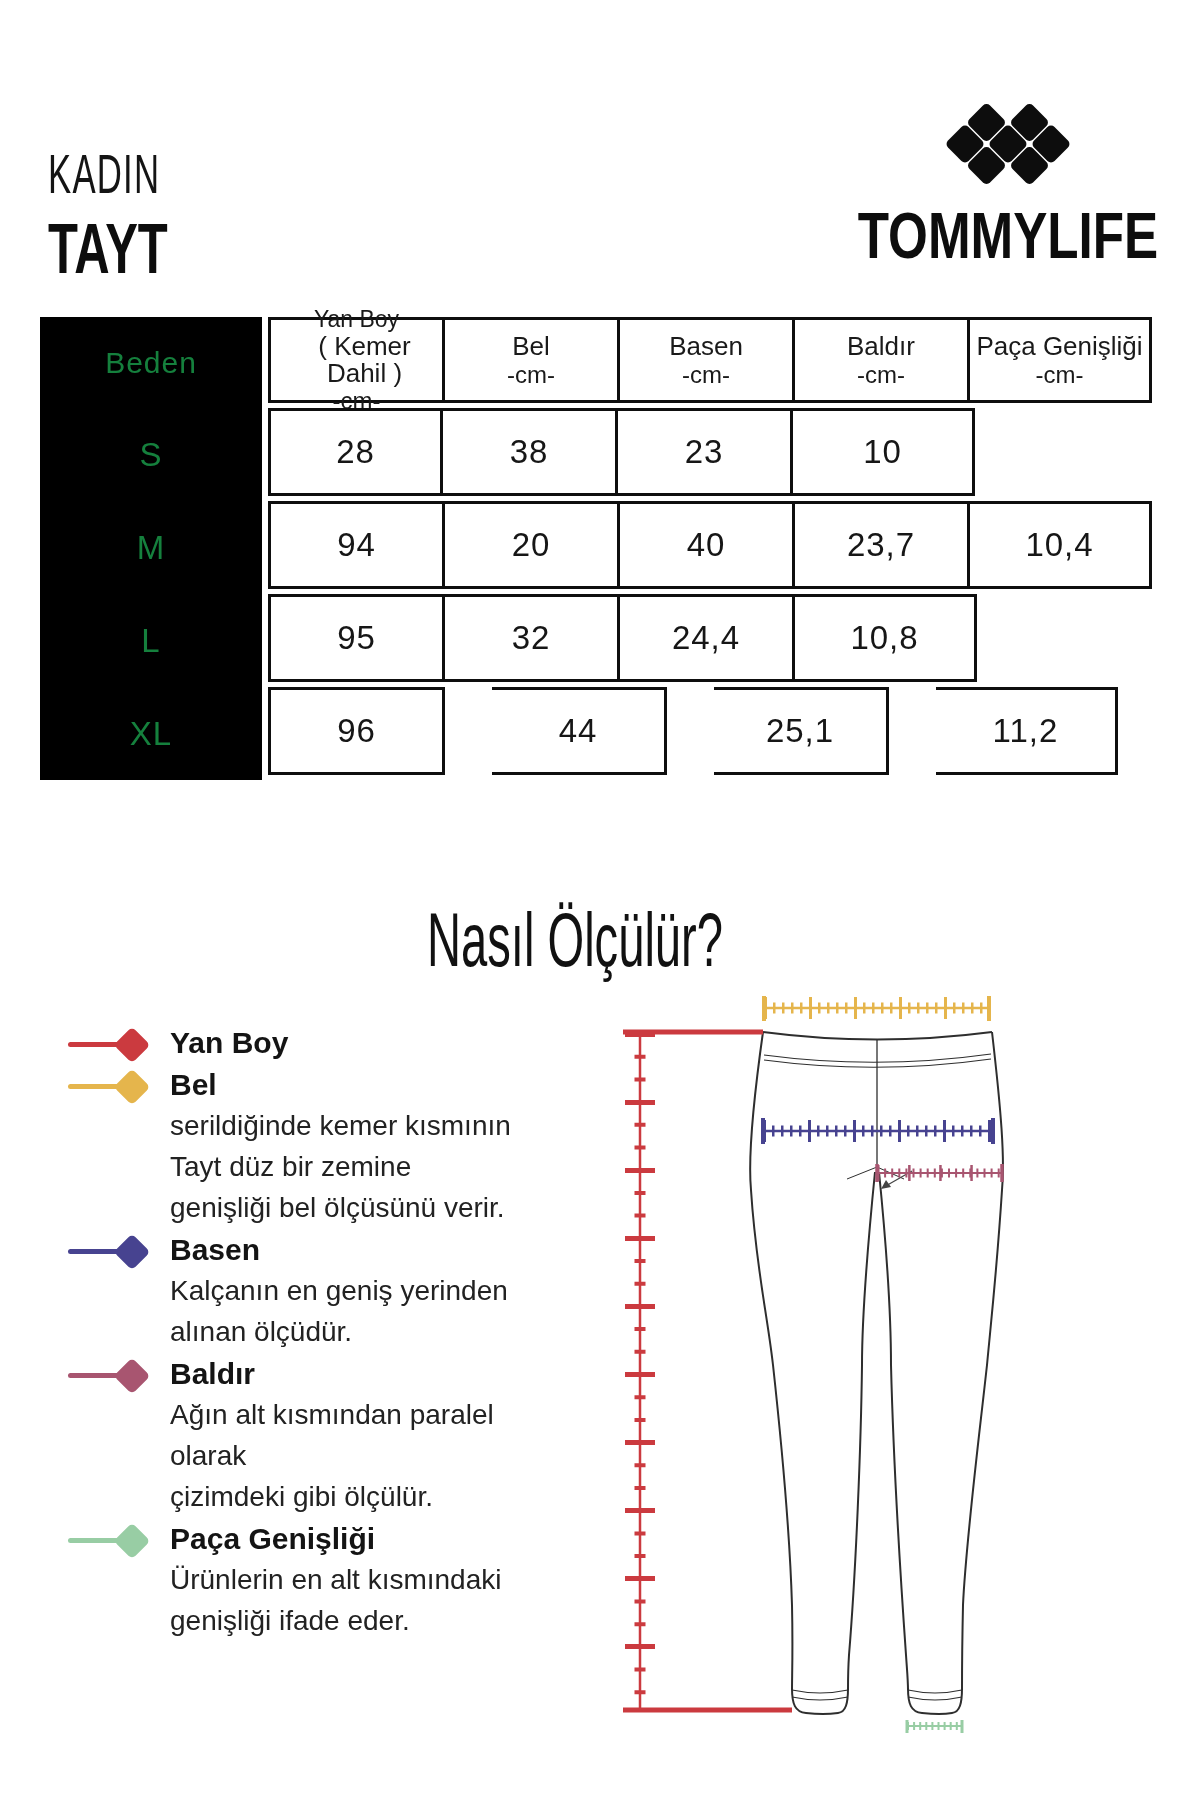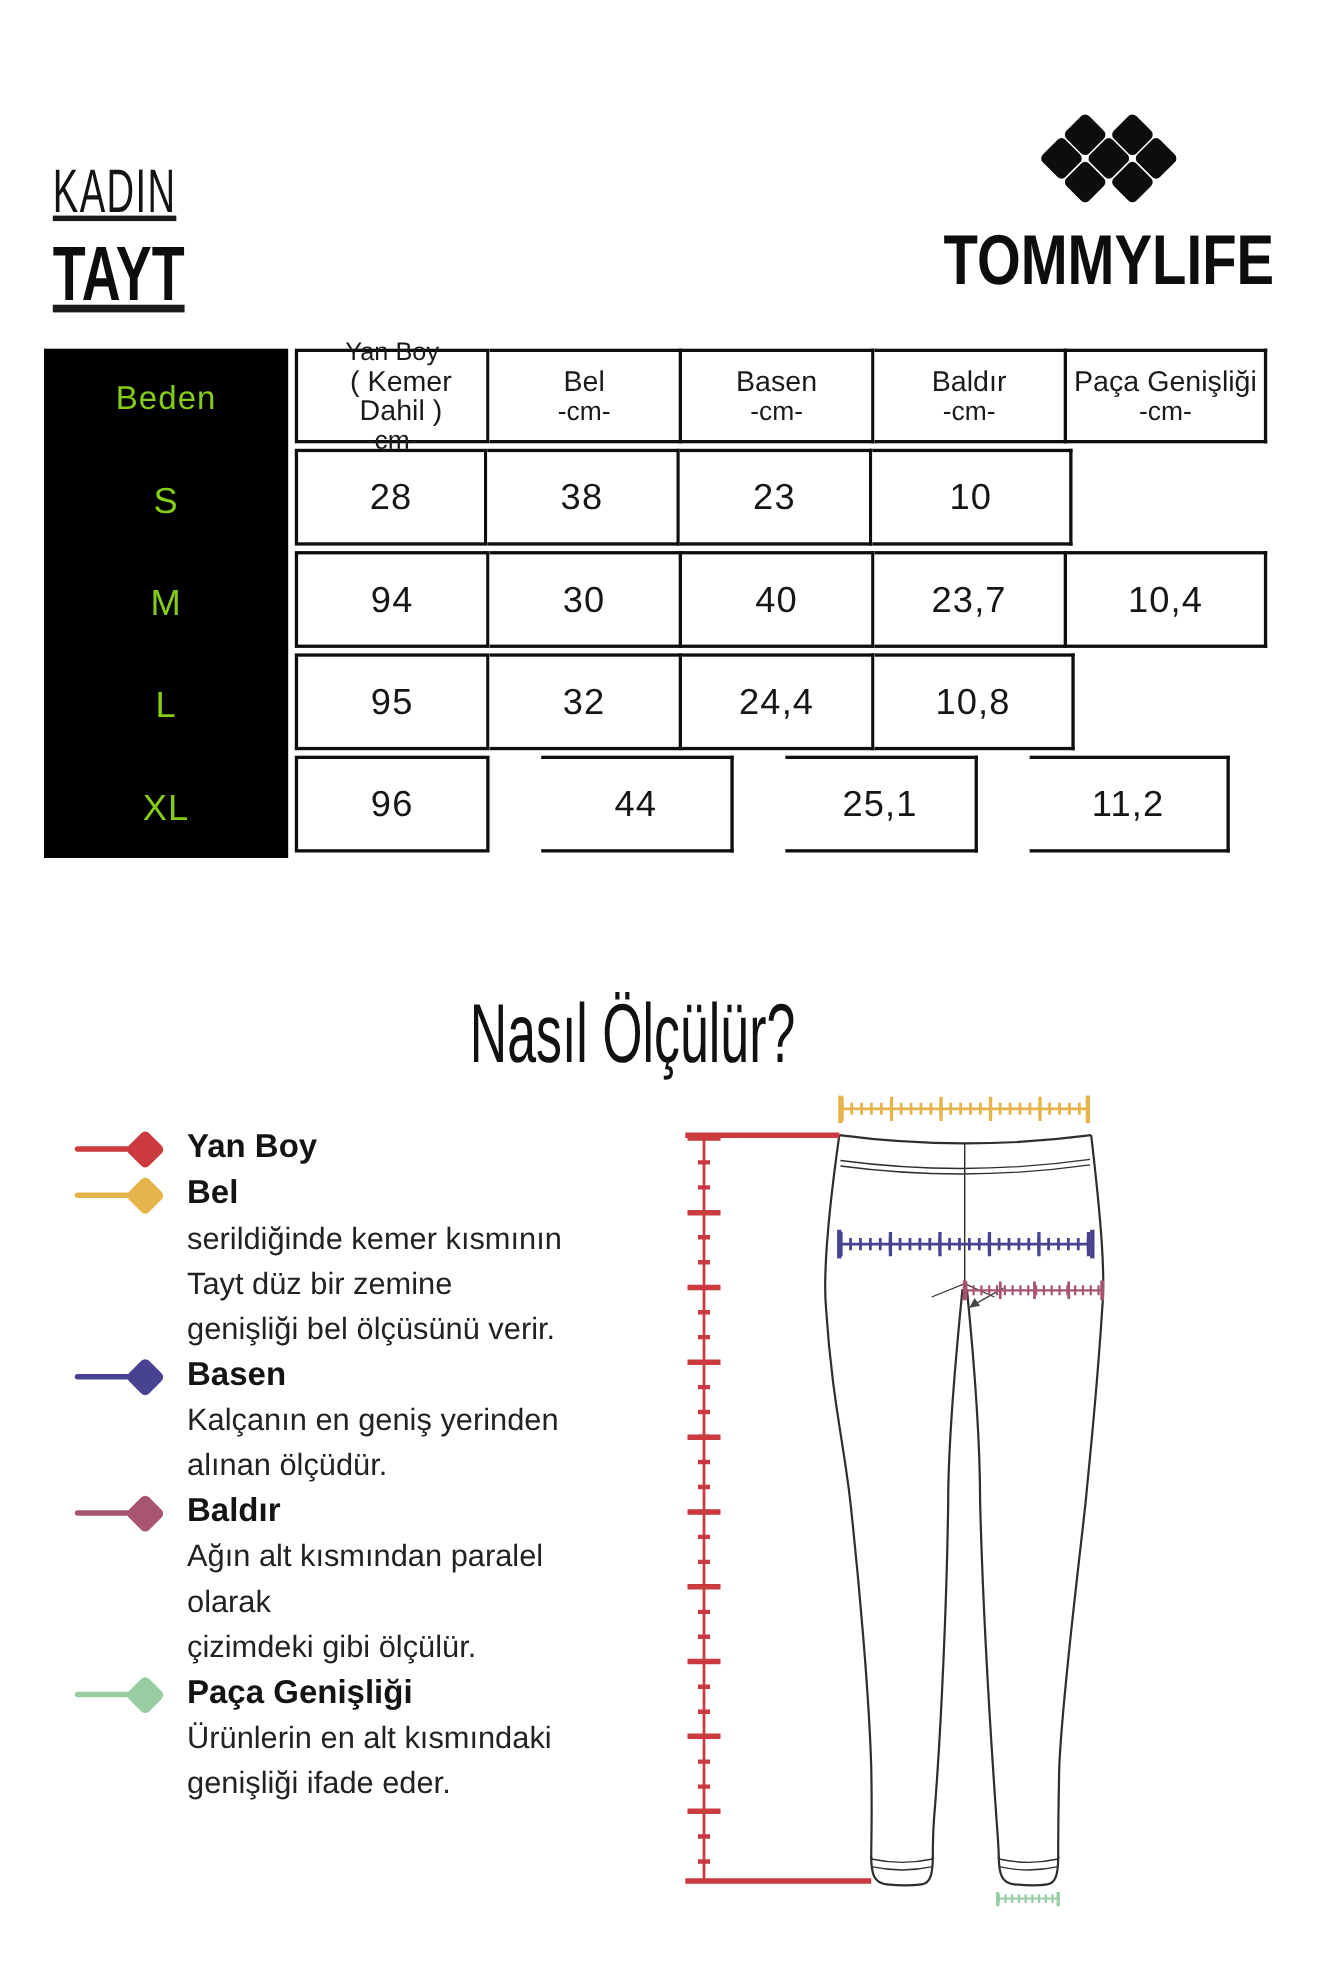--- a/index.html
+++ b/index.html
@@ -1,33 +1,33 @@
 <!DOCTYPE html>
 <html><head>
 <meta charset="utf-8">
 <style>
   html,body{margin:0;padding:0;}
   body{
     width:1200px;height:1800px;position:relative;background:#ffffff;
     font-family:"Liberation Sans", sans-serif;color:#1c1c1c;overflow:hidden;
   }
   
-  .brand-left{position:absolute;left:48px;top:146px;text-decoration:underline;}
+  .brand-left{position:absolute;left:48px;top:146px;}
   .brand-category{font-size:56px;font-weight:300;letter-spacing:2px;color:#141414;
     transform:scaleX(0.62);transform-origin:left top;line-height:1.0;}
   .brand-product{font-size:70px;font-weight:900;letter-spacing:0px;color:#0d0d0d;
     transform:scaleX(0.70);transform-origin:left top;line-height:1.0;margin-top:12px;}
   .logo-block{position:absolute;left:938px;top:98px;width:140px;text-align:center;}
   .logo-mark{display:block;margin:0 auto;}
   .logo-text{position:absolute;left:1008px;top:204px;font-size:64px;font-weight:900;color:#0d0d0d;
     transform:translateX(-50%) scaleX(0.80);transform-origin:center top;white-space:nowrap;line-height:1.0;}
   
   .size-table{position:absolute;left:40px;top:317px;width:1114px;display:flex;}
   .beden-col{width:222px;background:#000000;margin-right:6px;display:flex;flex-direction:column;}
-  .beden-slot{display:flex;align-items:center;justify-content:center;color:#84cc16;}
+  .beden-slot{display:flex;align-items:center;justify-content:center;color:#15803d;}
   .beden-slot.header{height:91px;font-size:30px;font-weight:400;letter-spacing:1px;}
   .beden-slot.row{height:93px;font-size:33px;font-weight:300;letter-spacing:1px;}
   .grid-col{flex:1;display:flex;flex-direction:column;}
   .t-row{display:flex;margin-bottom:5px;}
   .t-row:last-child{margin-bottom:0;gap:47px;}
   .cell{box-sizing:border-box;border:3px solid #0e0e0e;border-left:none;background:#ffffff;
     display:flex;flex-direction:column;align-items:center;justify-content:center;text-align:center;}
   .t-row .cell:first-child{border-left:3px solid #0e0e0e;}
   .hcell{height:86px;font-size:26px;line-height:30px;color:#1a1a1a;}
   .hcell .sub{font-size:26px;line-height:27px;display:block;margin-left:16px;}
@@ -106,21 +106,21 @@
       </div>
     </div>
     <div class="t-row">
       <div class="cell dcell c1">28</div>
       <div class="cell dcell c2">38</div>
       <div class="cell dcell c3">23</div>
       <div class="cell dcell c4">10</div>
     </div>
     <div class="t-row">
       <div class="cell dcell c0">94</div>
-      <div class="cell dcell c1">30</div>
+      <div class="cell dcell c1">20</div>
       <div class="cell dcell c2">40</div>
       <div class="cell dcell c3">23,7</div>
       <div class="cell dcell c4">10,4</div>
     </div>
     <div class="t-row">
       <div class="cell dcell c0">95</div>
       <div class="cell dcell c1">32</div>
       <div class="cell dcell c3">24,4</div>
       <div class="cell dcell c4">10,8</div>
     </div>

